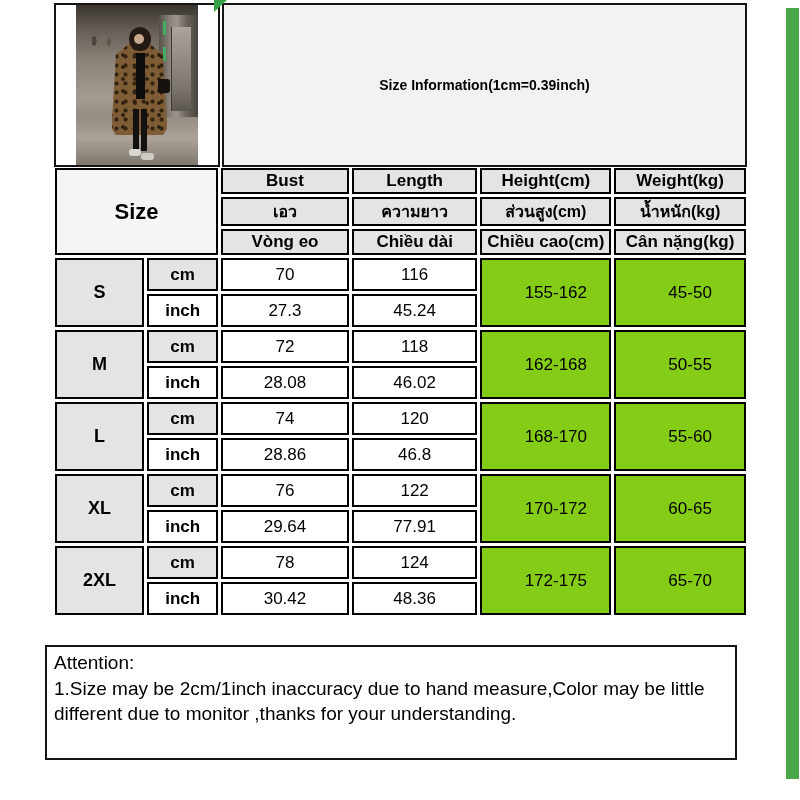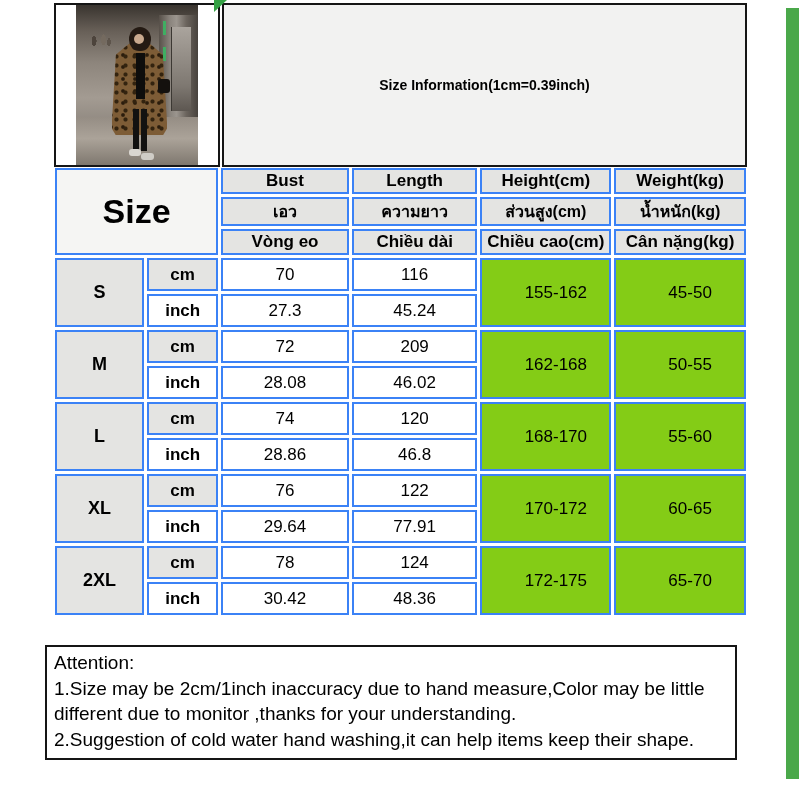--- a/index.html
+++ b/index.html
@@ -58,28 +58,28 @@
     background:#35a245; clip-path:polygon(0 0, 100% 0, 0 100%); }
   .green-bar { position:absolute; left:786px; top:8px; width:13px; height:771px;
     background:#4aa84a; }
 
   
   table.size-table {
     position:absolute; left:52px; top:165px; width:697px;
     border-collapse:separate; border-spacing:3px; table-layout:fixed;
   }
   .size-table td {
-    border:2px solid #3b82f6; text-align:center; vertical-align:middle;
+    border:2px solid #000000; text-align:center; vertical-align:middle;
     font-size:17px; background:#ffffff; overflow:hidden; white-space:nowrap;
   }
   .size-table tr.hrow td { height:26px; }
   .size-table tr.drow td { height:33px; }
   td.head { background:#e4e4e2; font-weight:bold; }
   td.head-th { font-size:16px; }
-  td.size-big { background:#f5f5f3; font-size:34px; font-weight:bold; }
+  td.size-big { background:#f5f5f3; font-size:22px; font-weight:bold; }
   td.size-letter { background:#e4e4e2; font-weight:bold; font-size:18px; }
   td.unit-cm { background:#e4e4e2; font-weight:bold; }
   td.unit-inch { background:#ffffff; font-weight:bold; }
   td.range { background:#84cc16;padding-left:20px; }
 
   
   .attention-box {
     position:absolute; left:45px; top:645px; width:692px; height:115px;
     border:2px solid #151515; background:#ffffff; padding:3px 7px;
     font-size:19px; line-height:1.35;
@@ -158,21 +158,21 @@
       <tr class="drow">
         <td class="unit-inch">inch</td>
         <td>27.3</td>
         <td>45.24</td>
       </tr>
 
       <tr class="drow">
         <td class="size-letter" rowspan="2">M</td>
         <td class="unit-cm">cm</td>
         <td>72</td>
-        <td>209</td>
+        <td>118</td>
         <td class="range" rowspan="2">162-168</td>
         <td class="range" rowspan="2">50-55</td>
       </tr>
       <tr class="drow">
         <td class="unit-inch">inch</td>
         <td>28.08</td>
         <td>46.02</td>
       </tr>
 
       <tr class="drow">
@@ -215,16 +215,15 @@
         <td class="unit-inch">inch</td>
         <td>30.42</td>
         <td>48.36</td>
       </tr>
     </tbody>
   </table>
 
   <div class="attention-box">
     <div>Attention:</div>
     <div>1.Size may be 2cm/1inch inaccuracy due to hand measure,Color may be little different due to monitor ,thanks for your understanding.</div>
-    <div>2.Suggestion of cold water hand washing,it can help items keep their shape.</div>
   </div>
 
 </div>
 
 </body></html>

